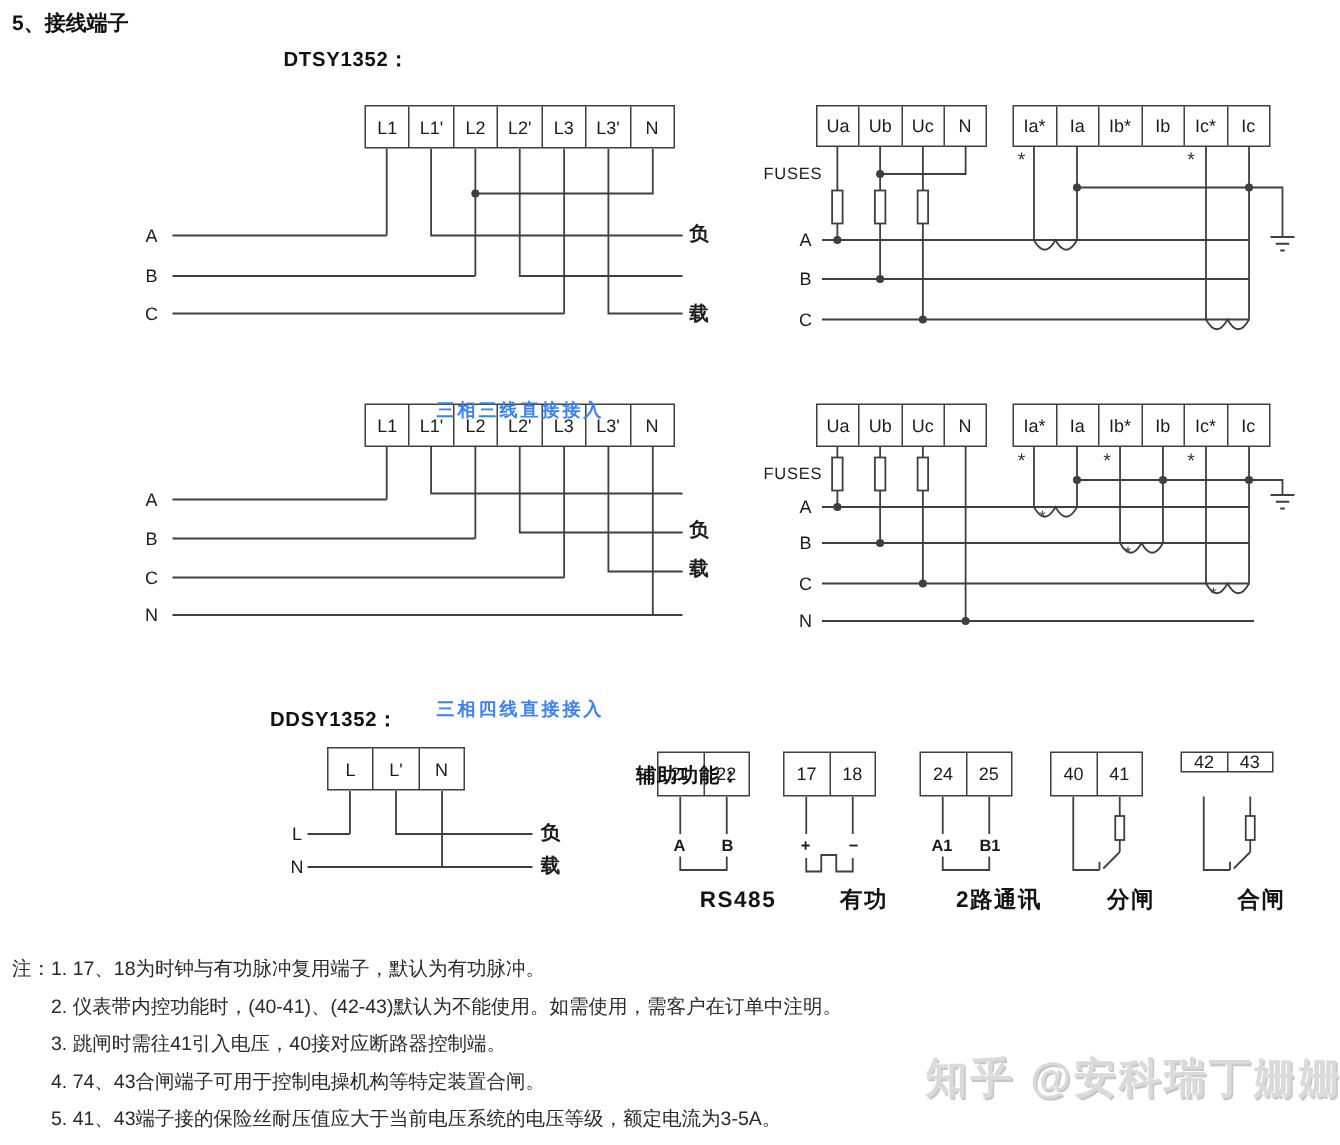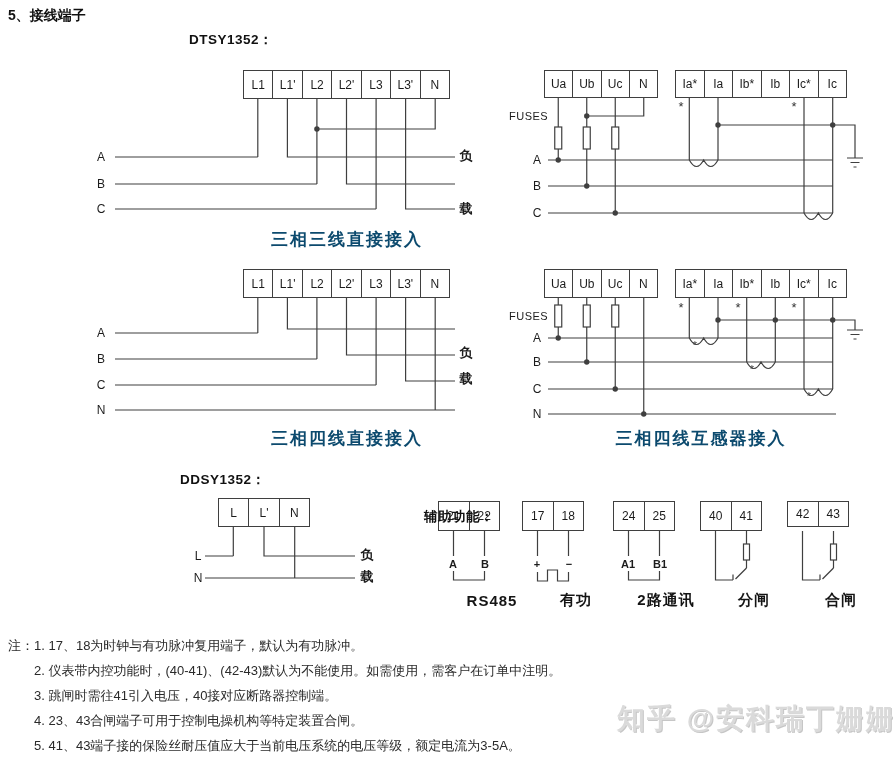--- a/index.html
+++ b/index.html
@@ -8,21 +8,21 @@
   #wires{position:absolute;left:0;top:0;z-index:0;}
   .txt{position:absolute;z-index:2;white-space:nowrap;}
   .ctr{transform:translate(-50%,-50%);}
   .title{font-size:14px;font-weight:bold;color:#111;}
   .section-label{font-size:13.5px;font-weight:bold;color:#111;letter-spacing:.5px;}
   .line-label{font-size:12px;color:#1c1c1c;}
   .cn-label{font-size:13px;font-weight:600;color:#1c1c1c;}
   .fuses{font-size:11px;color:#1c1c1c;letter-spacing:.5px;}
   .star{font-size:13px;color:#333;}
   .star-sm{font-size:11px;color:#444;}
-  .caption{font-size:17px;font-weight:bold;color:#0c4a6e;letter-spacing:2px;}
+  .caption{font-size:12px;font-weight:bold;color:#3b82f6;letter-spacing:2px;margin-top:35px;}
   .aux-caption{font-size:15px;font-weight:bold;color:#141414;letter-spacing:1px;padding-left:46px;}
   .pin{font-size:11px;font-weight:600;color:#1c1c1c;}
   .tbox{position:absolute;display:flex;box-sizing:border-box;border:1px solid #3f3f3f;
         background:#fff;z-index:1;}
   .tcell{flex:1;display:flex;align-items:center;justify-content:center;
          font-size:12px;color:#1c1c1c;border-left:1px solid #3f3f3f;}
   .tcell:first-child{border-left:none;}
   .notes{position:absolute;left:8px;top:633px;z-index:2;font-size:13px;color:#2a2a2a;}
   .note-line{height:25px;line-height:25px;white-space:nowrap;}
   .note-line.indent{margin-left:26px;}
@@ -193,21 +193,21 @@
       <div class="tcell">18</div>
     </div>
   <div class="tbox" style="left:613px;top:501px;width:62px;height:30px;">
       <div class="tcell">24</div>
       <div class="tcell">25</div>
     </div>
   <div class="tbox" style="left:700px;top:501px;width:62px;height:30px;">
       <div class="tcell">40</div>
       <div class="tcell">41</div>
     </div>
-  <div class="tbox" style="left:787px;top:501px;width:62px;height:26px;">
+  <div class="tbox" style="left:787px;top:501px;width:62px;height:14px;">
       <div class="tcell">42</div>
       <div class="tcell">43</div>
     </div>
 
   <div class="txt line-label ctr" style="left:101px;top:157px;">A</div>
   <div class="txt line-label ctr" style="left:101px;top:184px;">B</div>
   <div class="txt line-label ctr" style="left:101px;top:209px;">C</div>
   <div class="txt cn-label ctr" style="left:466px;top:156px;">负</div>
   <div class="txt cn-label ctr" style="left:466px;top:209px;">载</div>
   <div class="txt caption ctr" style="left:347px;top:239px;">三相三线直接接入</div>
@@ -231,21 +231,20 @@
   <div class="txt line-label ctr" style="left:537px;top:338px;">A</div>
   <div class="txt line-label ctr" style="left:537px;top:362px;">B</div>
   <div class="txt line-label ctr" style="left:537px;top:389px;">C</div>
   <div class="txt line-label ctr" style="left:537px;top:414px;">N</div>
   <div class="txt star ctr" style="left:681px;top:307px;">*</div>
   <div class="txt star ctr" style="left:738px;top:307px;">*</div>
   <div class="txt star ctr" style="left:794px;top:307px;">*</div>
   <div class="txt star-sm ctr" style="left:695px;top:345px;">*</div>
   <div class="txt star-sm ctr" style="left:752px;top:369px;">*</div>
   <div class="txt star-sm ctr" style="left:809px;top:396px;">*</div>
-  <div class="txt caption ctr" style="left:701px;top:438px;">三相四线互感器接入</div>
 
   <div class="txt section-label" style="left:146px;top:471px;margin-left:34px;">DDSY1352：</div>
   <div class="txt line-label ctr" style="left:198px;top:556px;">L</div>
   <div class="txt line-label ctr" style="left:198px;top:578px;">N</div>
   <div class="txt cn-label ctr" style="left:367px;top:555px;">负</div>
   <div class="txt cn-label ctr" style="left:367px;top:577px;">载</div>
 
   <div class="txt section-label" style="left:424px;top:471px;margin-top:37px;">辅助功能：</div>
 
   <div class="txt pin ctr" style="left:453px;top:564px;">A</div>
@@ -261,19 +260,19 @@
   <div class="txt aux-caption ctr" style="left:731px;top:600px;">分闸</div>
   <div class="txt aux-caption ctr" style="left:818px;top:600px;">合闸</div>
 
   <div class="notes">
     <div class="note-line note-first">
       <span>注：</span>
       <span>1. 17、18为时钟与有功脉冲复用端子，默认为有功脉冲。</span>
     </div>
     <div class="note-line indent">2. 仪表带内控功能时，(40-41)、(42-43)默认为不能使用。如需使用，需客户在订单中注明。</div>
     <div class="note-line indent">3. 跳闸时需往41引入电压，40接对应断路器控制端。</div>
-    <div class="note-line indent">4. 23、43合闸端子可用于控制电操机构等特定装置合闸。</div>
+    <div class="note-line indent">4. 74、43合闸端子可用于控制电操机构等特定装置合闸。</div>
     <div class="note-line indent">5. 41、43端子接的保险丝耐压值应大于当前电压系统的电压等级，额定电流为3-5A。</div>
   </div>
 
   <div class="watermark">知乎 @安科瑞丁姗姗</div>
 
 </div>
 
 </body></html>

